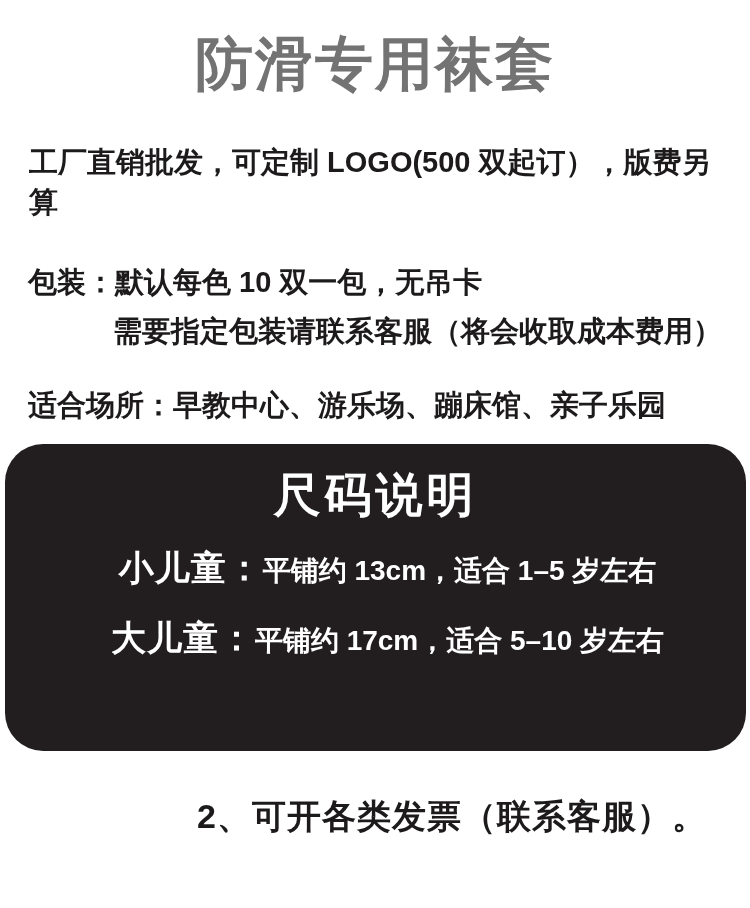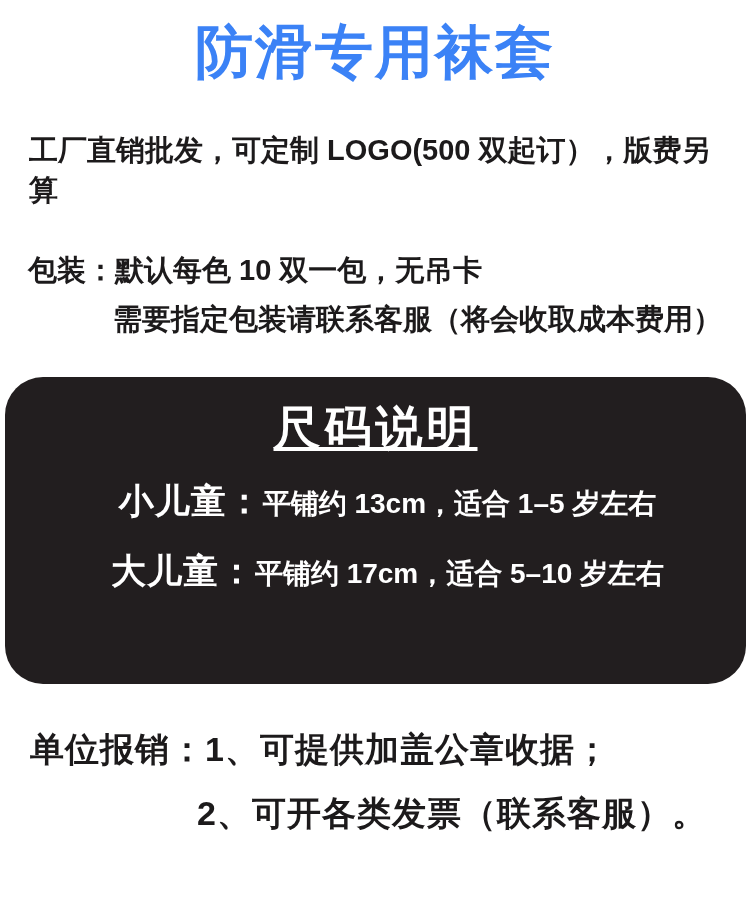--- a/index.html
+++ b/index.html
@@ -14,27 +14,27 @@
     font-family: "Liberation Sans", sans-serif;
     font-weight: bold;
     color: #1c1a1b;
   }
   .page {
     width: 750px;
     height: 908px;
     position: relative;
   }
   .title {
-    margin: 0;
+    margin: 12px;
     padding-top: 20px;
     font-size: 58px;
     line-height: 64px;
     text-align: center;
     letter-spacing: 2px;
-    color: #3b82f6;
+    color: #737373;
   }
   .intro {
     margin: 46px 20px 0 29px;
     font-size: 29px;
     line-height: 40px;
   }
   .block {
     margin-left: 28px;
     margin-right: 20px;
   }
@@ -58,21 +58,20 @@
     color: #ffffff;
     text-align: center;
     padding-top: 25px;
   }
   .size-panel h2 {
     margin: 0;
     font-size: 47px;
     line-height: 52px;
     letter-spacing: 4px;
     color: #ffffff;
-    text-decoration: underline;
   }
   .size-row {
     margin: 0;
     margin-top: 31px;
     font-size: 28px;
     line-height: 36px;
     white-space: nowrap;
     padding-left: 24px;
   }
   .size-row .size-label {
@@ -106,33 +105,33 @@
   <h1 class="title">防滑专用袜套</h1>
 
   <p class="intro">工厂直销批发，可定制 LOGO(500 双起订），版费另算</p>
 
   <div class="block packaging">
     <p class="line1">包装：默认每色 10 双一包，无吊卡</p>
     <p class="line2">需要指定包装请联系客服（将会收取成本费用）</p>
   </div>
 
   <div class="block venues">
+    <p class="line1">适合场所：早教中心、游乐场、蹦床馆、亲子乐园</p>
   </div>
 
   <div class="size-panel">
     <h2>尺码说明</h2>
 
     <p class="size-row row-small">
       <span class="size-label">小儿童：</span><span class="size-text">平铺约 13cm，适合 1–5 岁左右</span>
     </p>
 
     <p class="size-row row-big">
       <span class="size-label">大儿童：</span><span class="size-text">平铺约 17cm，适合 5–10 岁左右</span>
     </p>
 
   </div>
 
   <div class="invoice">
-    <p class="line1">单位报销：1、可提供加盖公章收据；</p>
     <p class="line2">2、可开各类发票（联系客服）。</p>
   </div>
 
 </div>
 
 </body></html>

